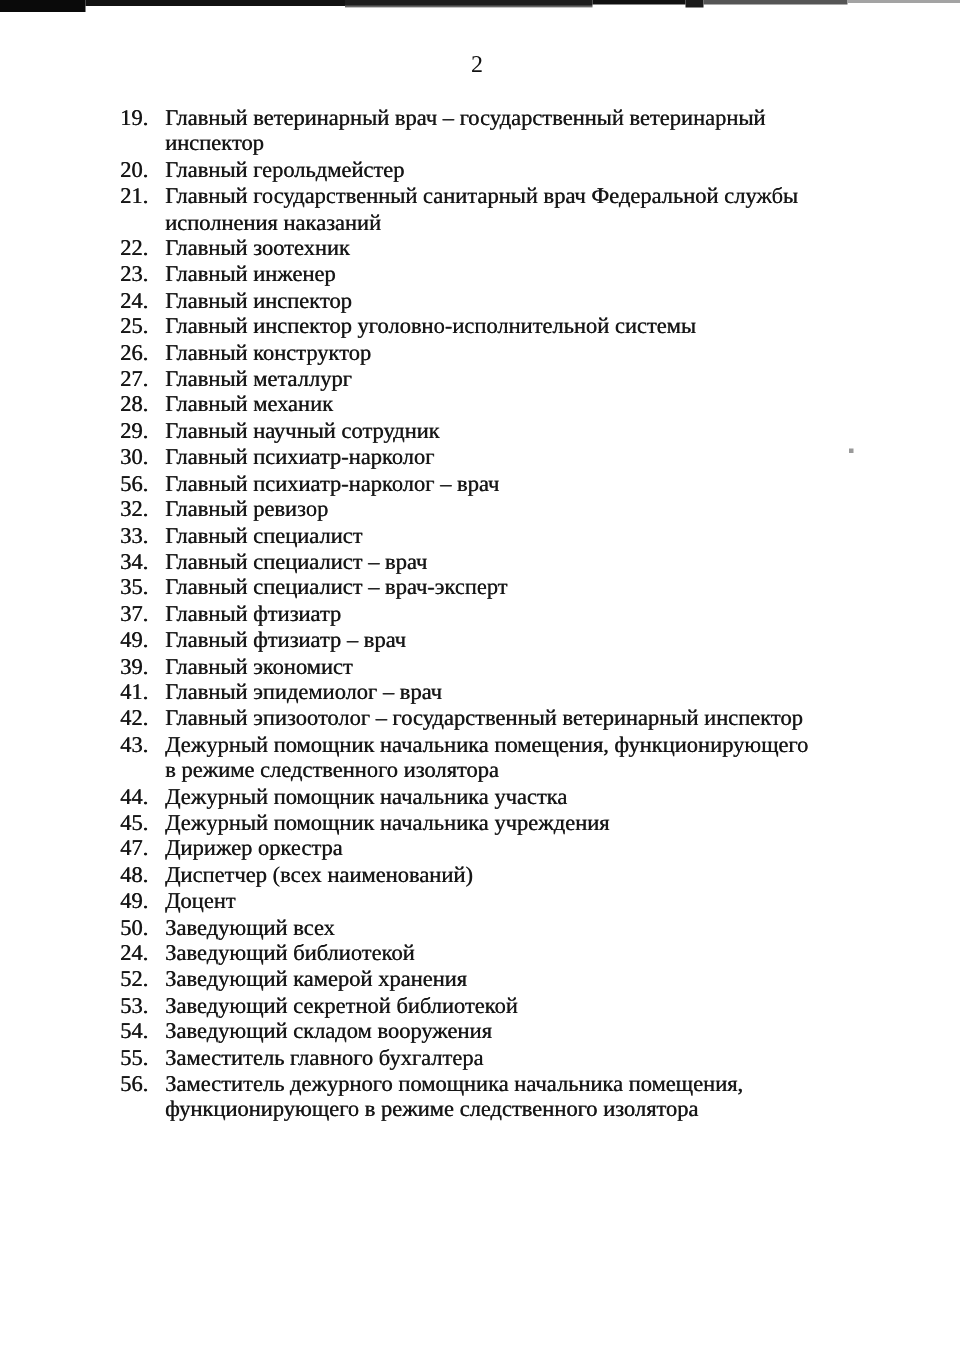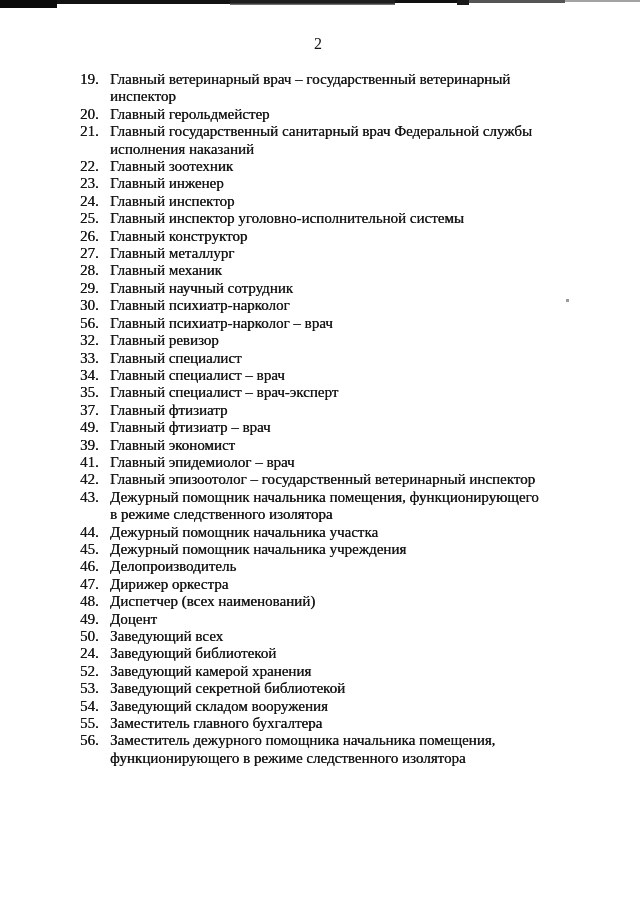--- a/index.html
+++ b/index.html
@@ -194,24 +194,20 @@
       <div class="row">
         <span class="num">44.</span>
         <span class="txt">Дежурный помощник начальника участка</span>
       </div>
 
       <div class="row">
         <span class="num">45.</span>
         <span class="txt">Дежурный помощник начальника учреждения</span>
       </div>
 
-      <div class="row">
-        <span class="num">46.</span>
-        <span class="txt">Делопроизводитель</span>
-      </div>
 
       <div class="row">
         <span class="num">47.</span>
         <span class="txt">Дирижер оркестра</span>
       </div>
 
       <div class="row">
         <span class="num">48.</span>
         <span class="txt">Диспетчер (всех наименований)</span>
       </div>

